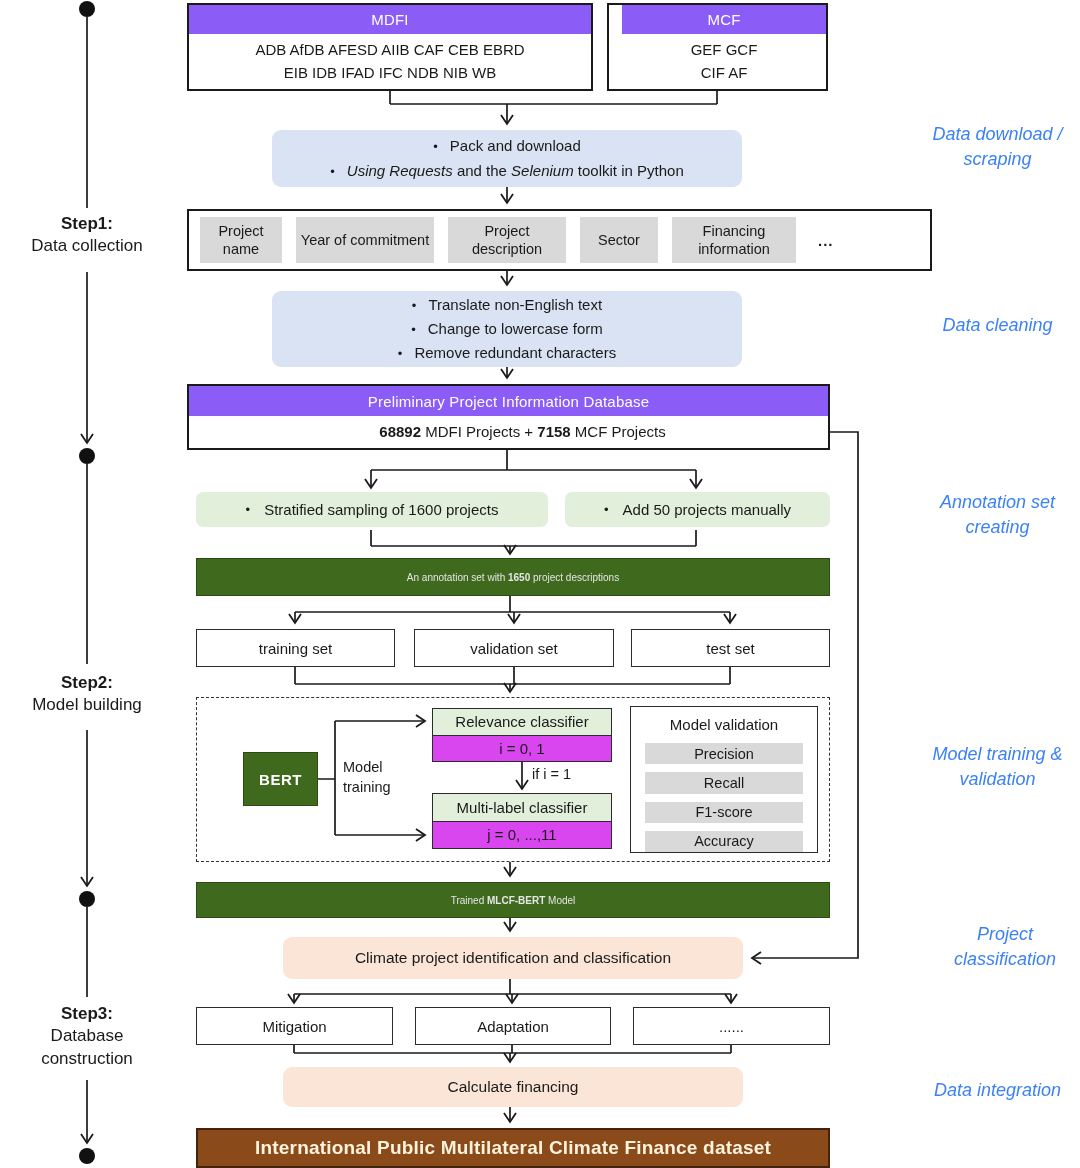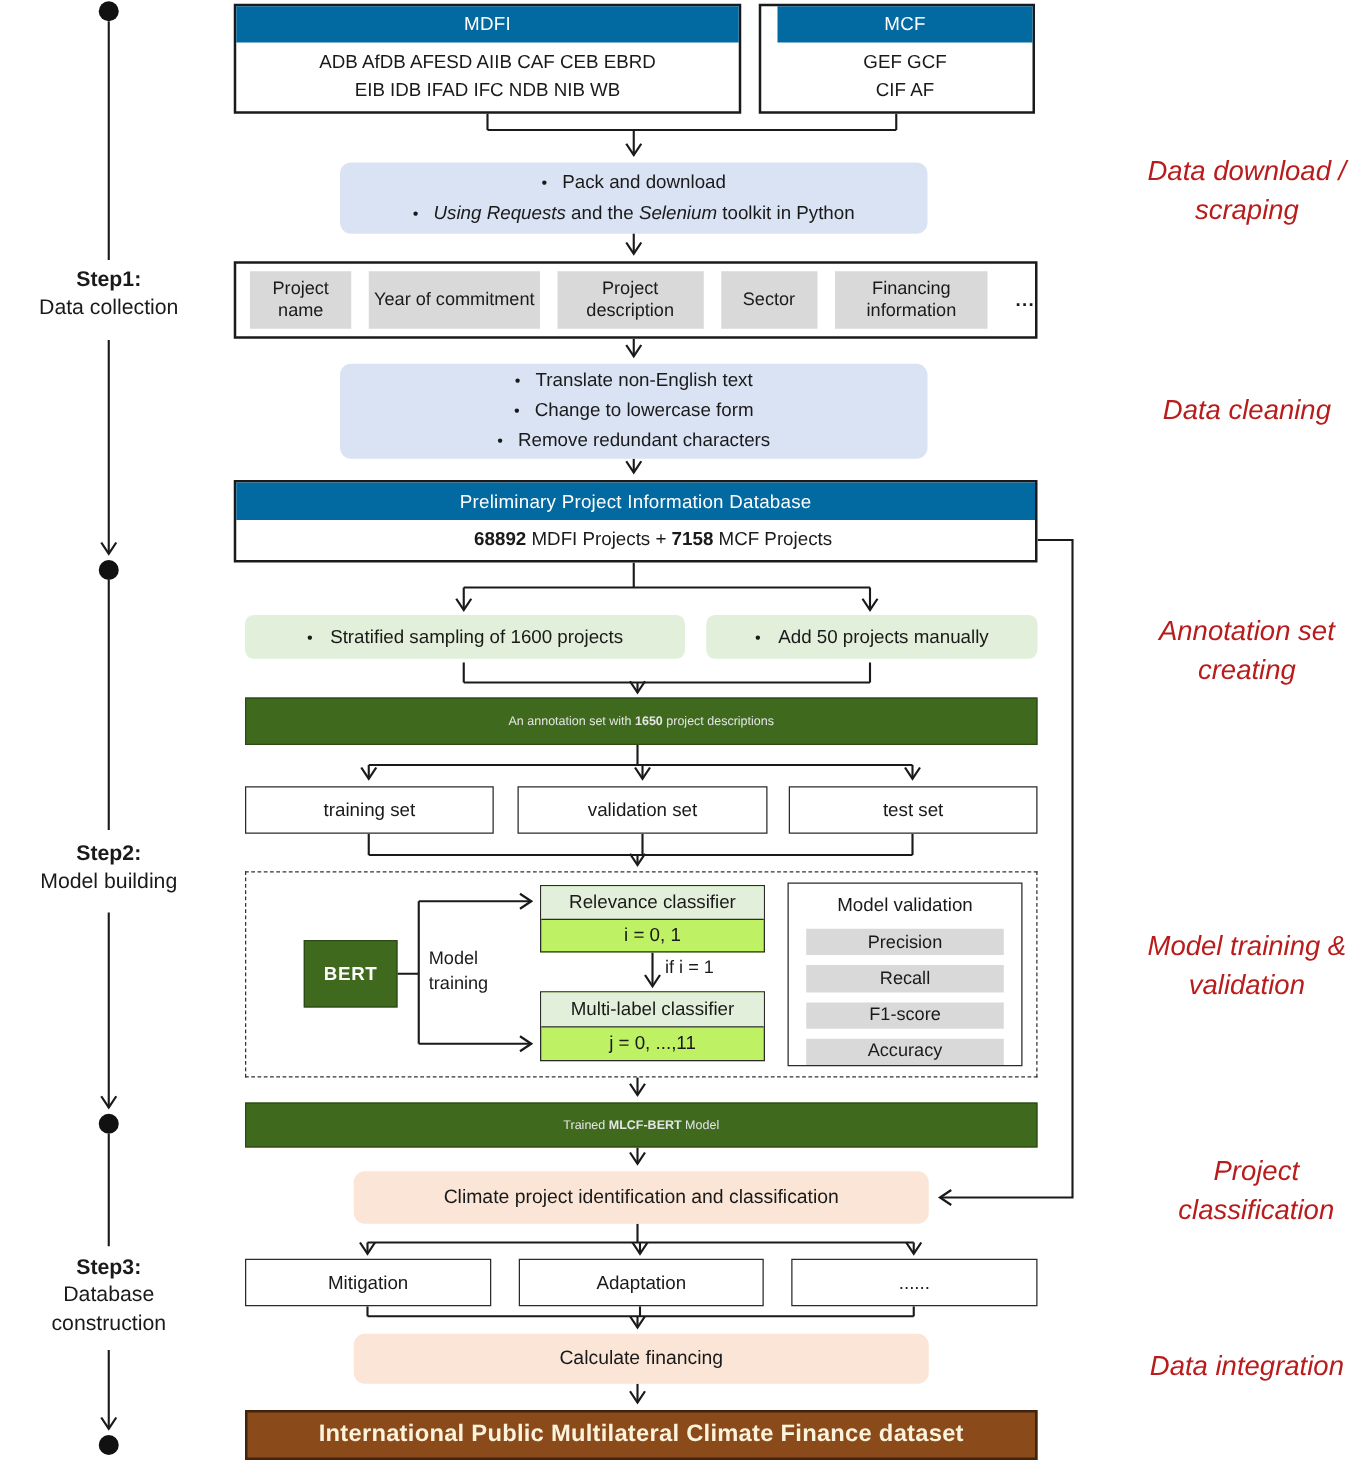--- a/index.html
+++ b/index.html
@@ -8,21 +8,21 @@
     font-family:"Liberation Sans","DejaVu Sans",sans-serif;color:#1a1a1a;
   }
   .abs{position:absolute;box-sizing:border-box;}
   svg#wires{position:absolute;left:0;top:0;z-index:1;}
   .node{z-index:2;}
 
   
   .outlined{background:#ffffff;border:2px solid #1a1a1a;}
 
   
-  .navyhdr{background:#0369a1;color:#ffffff;display:flex;align-items:center;justify-content:center;
+  .navyhdr{background:#8b5cf6;color:#ffffff;display:flex;align-items:center;justify-content:center;
     font-size:15px;letter-spacing:.2px;}
 
   .centerbody{display:flex;flex-direction:column;align-items:center;justify-content:center;
     font-size:15px;line-height:1.5;}
 
   
   .bluebox{background:#dae3f3;border-radius:9px;display:flex;flex-direction:column;
     align-items:center;justify-content:center;font-size:15px;line-height:1.65;}
   .greenbox{background:#e2efda;border-radius:7px;display:flex;align-items:center;justify-content:center;
     font-size:15px;}
@@ -41,21 +41,21 @@
   .fieldcell{background:#d9d9d9;height:46px;display:flex;align-items:center;justify-content:center;
     text-align:center;font-size:14.5px;line-height:1.25;}
   .fieldmore{font-size:15px;font-weight:bold;letter-spacing:1px;margin-left:8px;}
 
   
   .plainbox{background:#ffffff;border:1.7px solid #2b2b2b;display:flex;align-items:center;justify-content:center;
     font-size:15px;}
 
   
   .dashed{border:1.7px dashed #333333;background:transparent;}
-  .classifier{background:#bef264;border:1.7px solid #2b2b2b;display:flex;flex-direction:column;}
+  .classifier{background:#d946ef;border:1.7px solid #2b2b2b;display:flex;flex-direction:column;}
   .classifier .chead{background:#e2efda;border-bottom:1.7px solid #2b2b2b;flex:1;
     display:flex;align-items:center;justify-content:center;font-size:15px;}
   .classifier .cbody{flex:1;display:flex;align-items:center;justify-content:center;font-size:15px;}
   .bertbox{background:#3f6a1e;border:1.5px solid #2c4a14;color:#ffffff;
     display:flex;align-items:center;justify-content:center;font-size:15px;font-weight:bold;letter-spacing:.5px;}
   .sidelabel{font-size:14.5px;line-height:1.35;}
   .valbox{background:#ffffff;border:1.7px solid #2b2b2b;display:flex;flex-direction:column;
     align-items:center;padding-top:9px;gap:8px;}
   .valtitle{font-size:15px;margin-bottom:2px;}
   .metric{background:#d9d9d9;width:158px;height:25px;display:flex;align-items:center;justify-content:center;
@@ -63,21 +63,21 @@
 
   
   .brownbar{background:#8a4a1a;border:2px solid #43230b;color:#fcf3dd;
     display:flex;align-items:center;justify-content:center;font-size:19px;font-weight:bold;letter-spacing:.2px;}
 
   
   .steplabel{text-align:center;font-size:17px;line-height:1.32;background:#ffffff;}
   .steplabel .t{font-weight:bold;}
 
   
-  .stagelabel{text-align:center;font-style:italic;font-size:22px;line-height:1.4;color:#b91c1c;}
+  .stagelabel{text-align:center;font-style:italic;font-size:18px;line-height:1.4;color:#3b82f6;}
 
   .ital{font-style:italic;}
   b{font-weight:bold;}
 </style>
 </head>
 <body>
 
 <div id="canvas">
 
   <svg id="wires" width="1080" height="1168" viewBox="0 0 1080 1168">
@@ -182,21 +182,21 @@
     <div class="bullet-line">
       <span class="bullet-glyph">•</span>
       <span>Pack and download</span>
     </div>
     <div class="bullet-line">
       <span class="bullet-glyph">•</span>
       <span><span class="ital">Using Requests</span><span> and the </span><span class="ital">Selenium</span><span> toolkit in Python</span></span>
     </div>
   </div>
 
-  <div class="abs node outlined" style="left:187px;top:209px;width:643px;height:62px;">
+  <div class="abs node outlined" style="left:187px;top:209px;width:745px;height:62px;">
     <div class="fieldrow">
       <div class="fieldcell" style="width:82px;">Project name</div>
       <div class="fieldcell" style="width:138px;">Year of commitment</div>
       <div class="fieldcell" style="width:118px;">Project description</div>
       <div class="fieldcell" style="width:78px;">Sector</div>
       <div class="fieldcell" style="width:124px;">Financing information</div>
       <div class="fieldmore">...</div>
     </div>
   </div>
 

